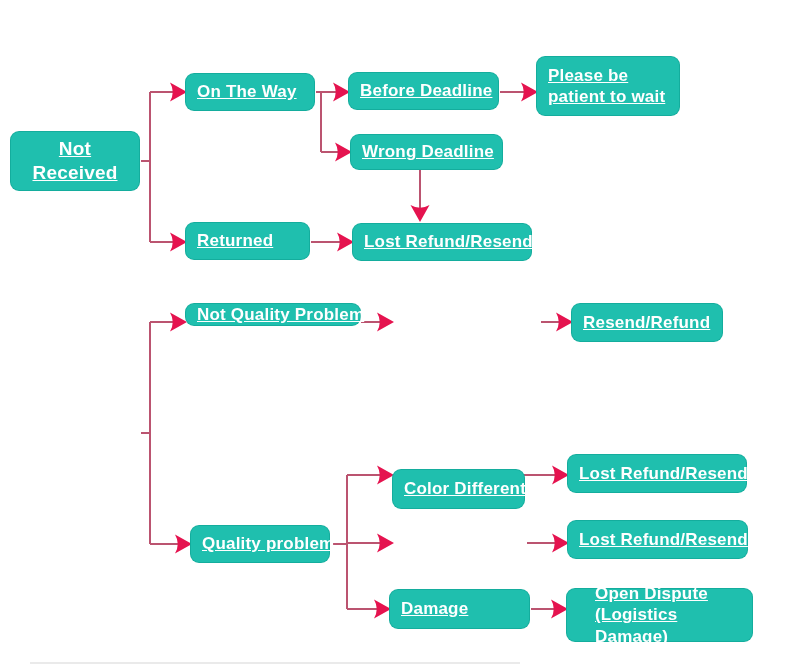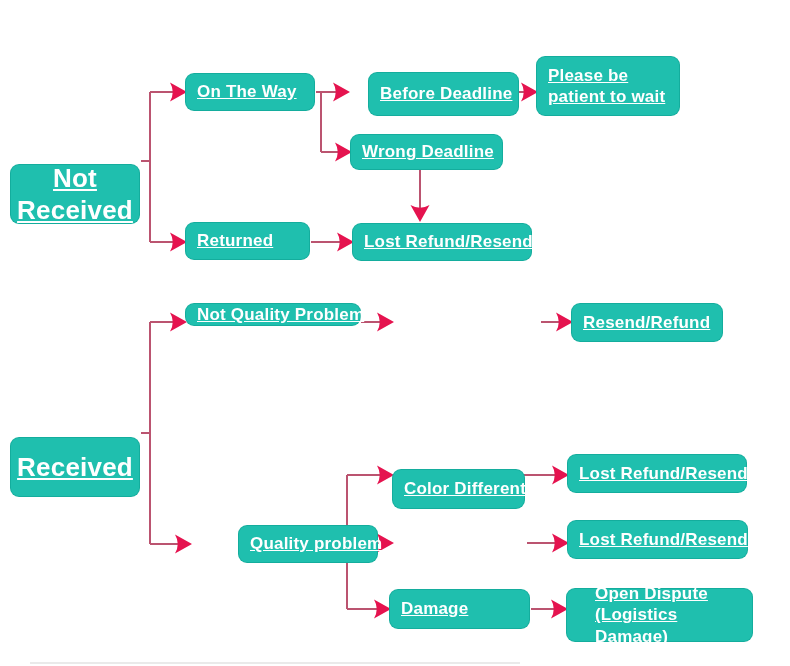--- a/index.html
+++ b/index.html
@@ -14,34 +14,34 @@
   .edge{stroke:var(--line);stroke-width:2;fill:none;}
   .dart{fill:var(--arrow);stroke:none;}
   .node{
     position:absolute;box-sizing:border-box;display:flex;align-items:center;
     background:var(--teal);color:var(--text);border-radius:9px;
     border:1px solid rgba(0,140,126,.35);
     font-size:17px;font-weight:600;letter-spacing:.2px;line-height:1.25;
     padding:0 10px 0 11px;white-space:nowrap;text-decoration:underline;
   }
   .node.wrap{white-space:normal;}
-  .node.center{justify-content:center;text-align:center;padding:0 6px;font-size:26px;margin-top:33px;}
+  .node.center{justify-content:center;text-align:center;padding:0 6px;font-size:19px;}
   
   .n-not-received    {left:10px;  top:131px; width:130px; height:60px;}
   .n-on-the-way      {left:185px; top:73px;  width:130px; height:38px;}
-  .n-before-deadline {left:368px; top:72px;  width:151px; height:44px;}
+  .n-before-deadline {left:348px; top:72px;  width:151px; height:38px;}
   .n-please-patient  {left:536px; top:56px;  width:144px; height:60px;}
   .n-exceed-deadline {left:350px; top:134px; width:153px; height:36px;}
   .n-returned        {left:185px; top:222px; width:125px; height:38px;}
   .n-lost-top        {left:352px; top:223px; width:180px; height:38px;}
   .n-received        {left:10px;  top:404px; width:130px; height:60px;}
   .n-not-quality     {left:185px; top:303px; width:176px; height:23px;}
   .n-wrong-delivery  {left:392px; top:303px; width:148px; height:39px;}
   .n-resend-refund   {left:571px; top:303px; width:152px; height:39px;}
-  .n-quality-problem {left:190px; top:525px; width:140px; height:38px;margin-left:48px;}
+  .n-quality-problem {left:190px; top:525px; width:140px; height:38px;}
   .n-color-different {left:392px; top:469px; width:133px; height:40px;}
   .n-quality-delect  {left:392px; top:523px; width:134px; height:40px;}
   .n-damage          {left:389px; top:589px; width:141px; height:40px;}
   .n-lost-color      {left:567px; top:454px; width:180px; height:39px;}
   .n-lost-delect     {left:567px; top:520px; width:181px; height:39px;}
   .n-open-dispute    {left:566px; top:588px; width:187px; height:54px;padding-left:28px;}
   .footer-line{position:absolute;left:30px;top:662px;width:490px;height:2px;background:#eaeaea;}
 </style>
 </head>
 <body>
@@ -82,21 +82,20 @@
     <path class="dart" d="M568 609 L551 599.5 Q556.5 609 551 618.5 Z"></path>
   </svg>
 
   <div class="node center wrap n-not-received">Not Received</div>
   <div class="node n-on-the-way">On The Way</div>
   <div class="node n-before-deadline">Before Deadline</div>
   <div class="node wrap n-please-patient">Please be patient to wait</div>
   <div class="node n-exceed-deadline">Wrong Deadline</div>
   <div class="node n-returned">Returned</div>
   <div class="node n-lost-top">Lost Refund/Resend</div>
-  <div class="node center n-received">Received</div>
   <div class="node n-not-quality">Not Quality Problem</div>
   <div class="node n-resend-refund">Resend/Refund</div>
   <div class="node n-quality-problem">Quality problem</div>
   <div class="node n-color-different">Color Different</div>
   <div class="node n-damage">Damage</div>
   <div class="node n-lost-color">Lost Refund/Resend</div>
   <div class="node n-lost-delect">Lost Refund/Resend</div>
   <div class="node wrap n-open-dispute">Open Dispute (Logistics Damage)</div>
 
   <div class="footer-line"></div>

